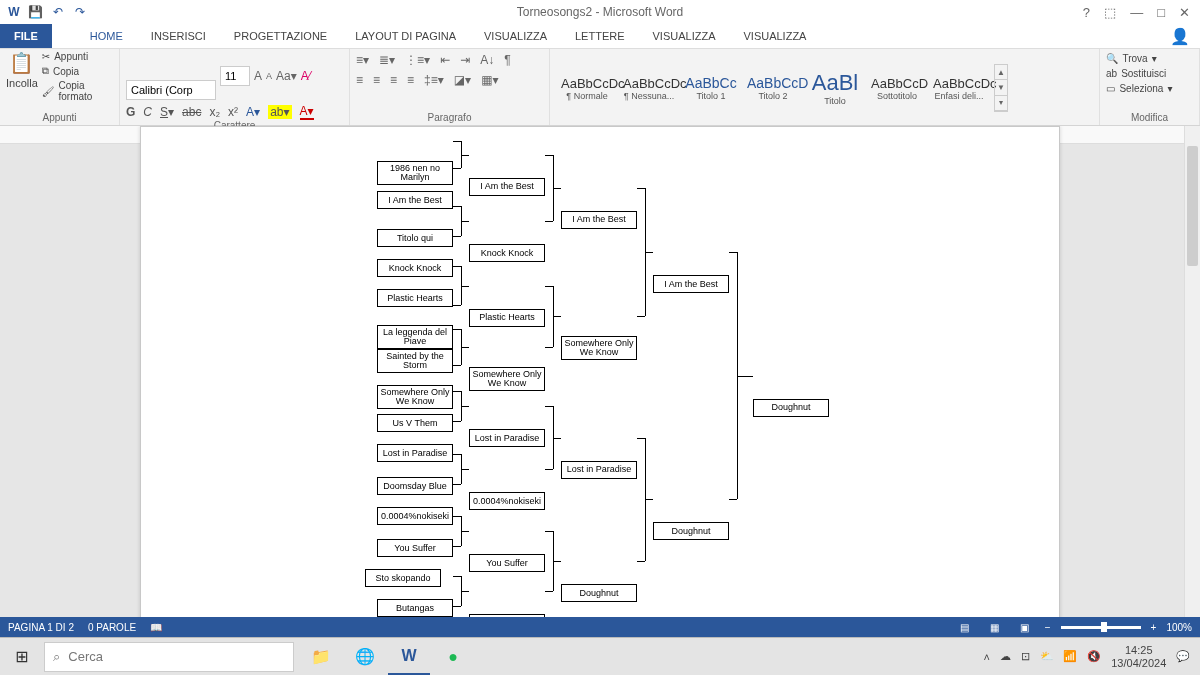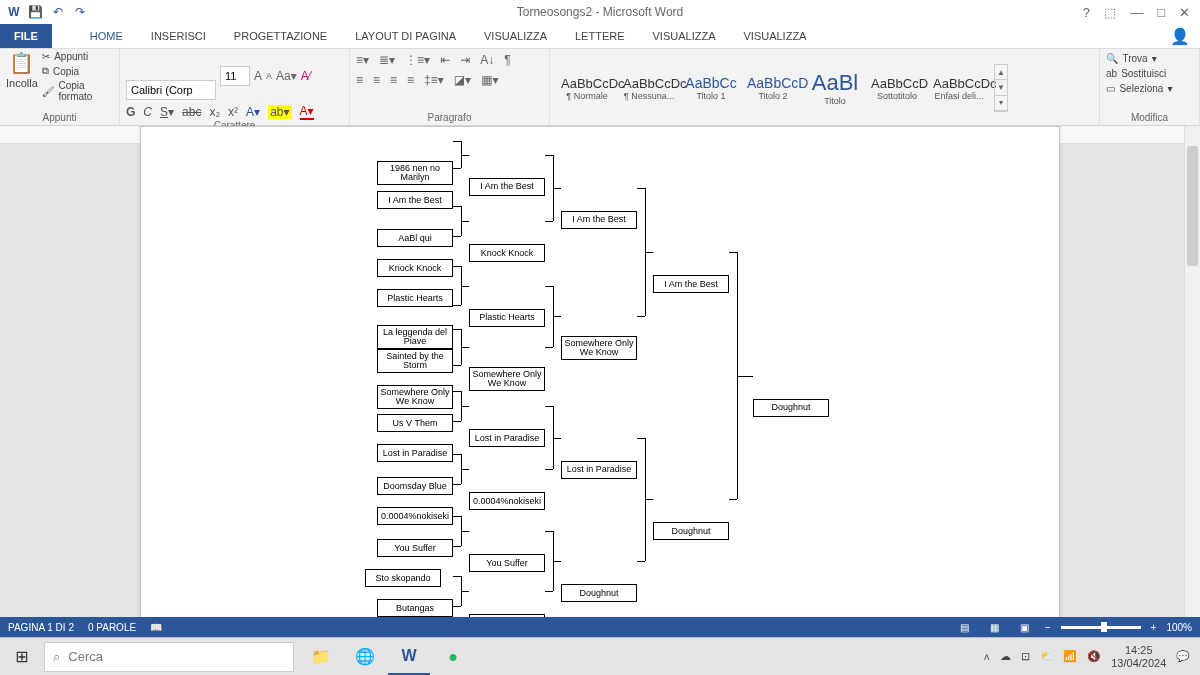--- a/index.html
+++ b/index.html
@@ -237,21 +237,21 @@
     </div>
     <div class="label">Modifica</div>
   </div>
 </div>
 
 <div class="docarea">
   <div class="ruler"></div>
   <div class="page" id="page">
       <div class="box tall" style="left: 236px; top: 2px;">1986 nen no Marilyn</div>
       <div class="box" style="left: 236px; top: 32px;">I Am the Best</div>
-      <div class="box" style="left: 236px; top: 70px;">AaBl qui</div>
+      <div class="box" style="left: 236px; top: 70px;">Titolo qui</div>
       <div class="box" style="left: 236px; top: 100px;">Knock Knock</div>
       <div class="box" style="left: 236px; top: 130px;">Plastic Hearts</div>
       <div class="box tall" style="left: 236px; top: 166px;">La leggenda del Piave</div>
       <div class="box tall" style="left: 236px; top: 190px;">Sainted by the Storm</div>
       <div class="box tall" style="left: 236px; top: 226px;">Somewhere Only We Know</div>
       <div class="box" style="left: 236px; top: 255px;">Us V Them</div>
       <div class="box" style="left: 236px; top: 285px;">Lost in Paradise</div>
       <div class="box" style="left: 236px; top: 318px;">Doomsday Blue</div>
       <div class="box" style="left: 236px; top: 348px;">0.0004%nokiseki</div>
       <div class="box" style="left: 236px; top: 380px;">You Suffer</div>

